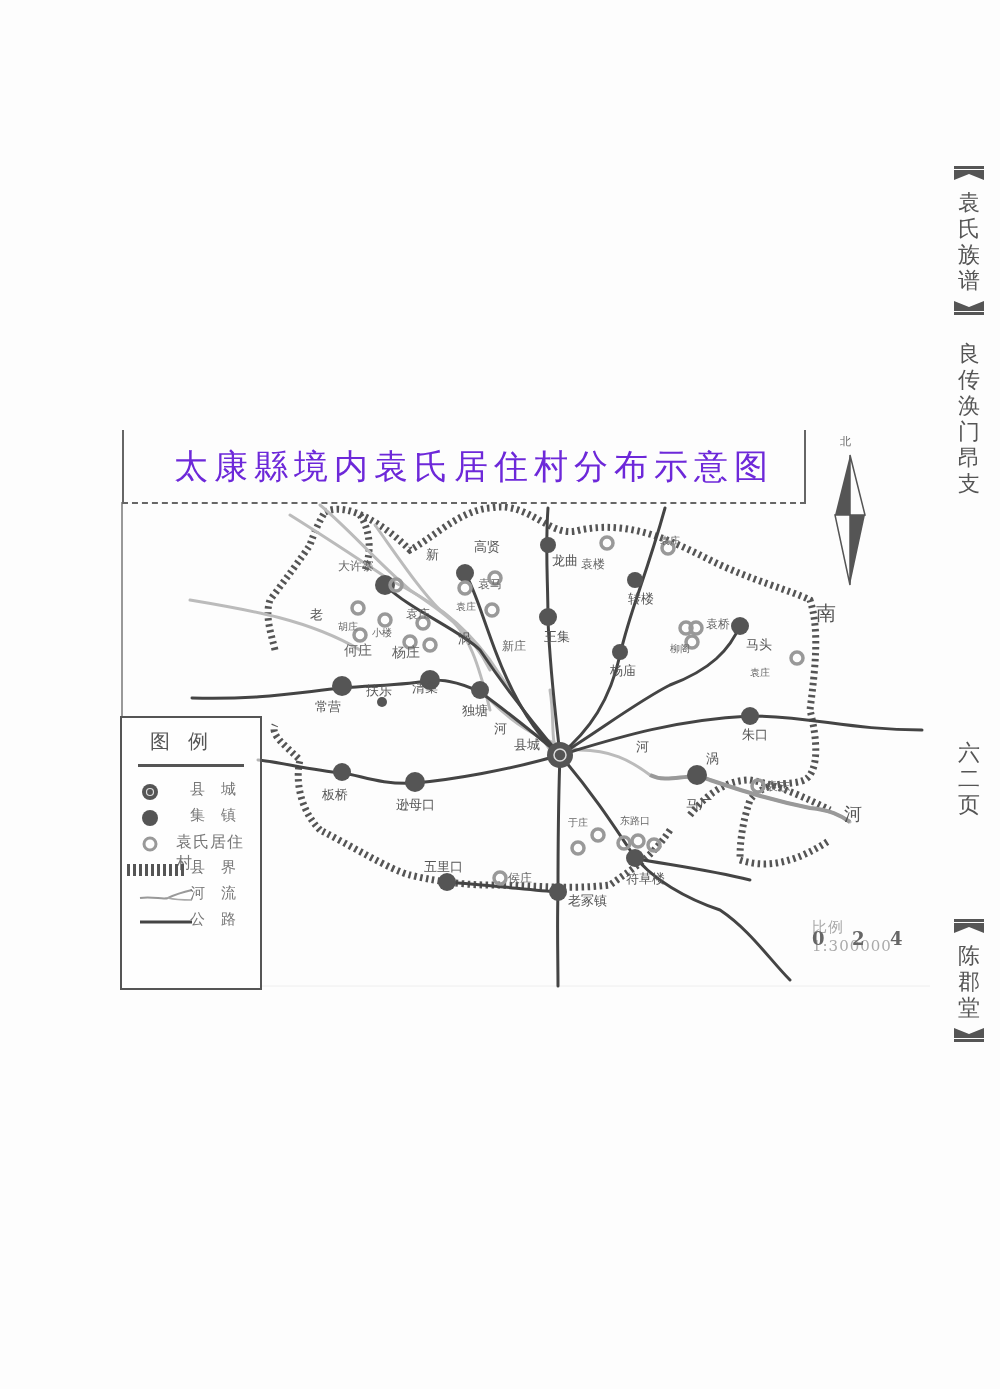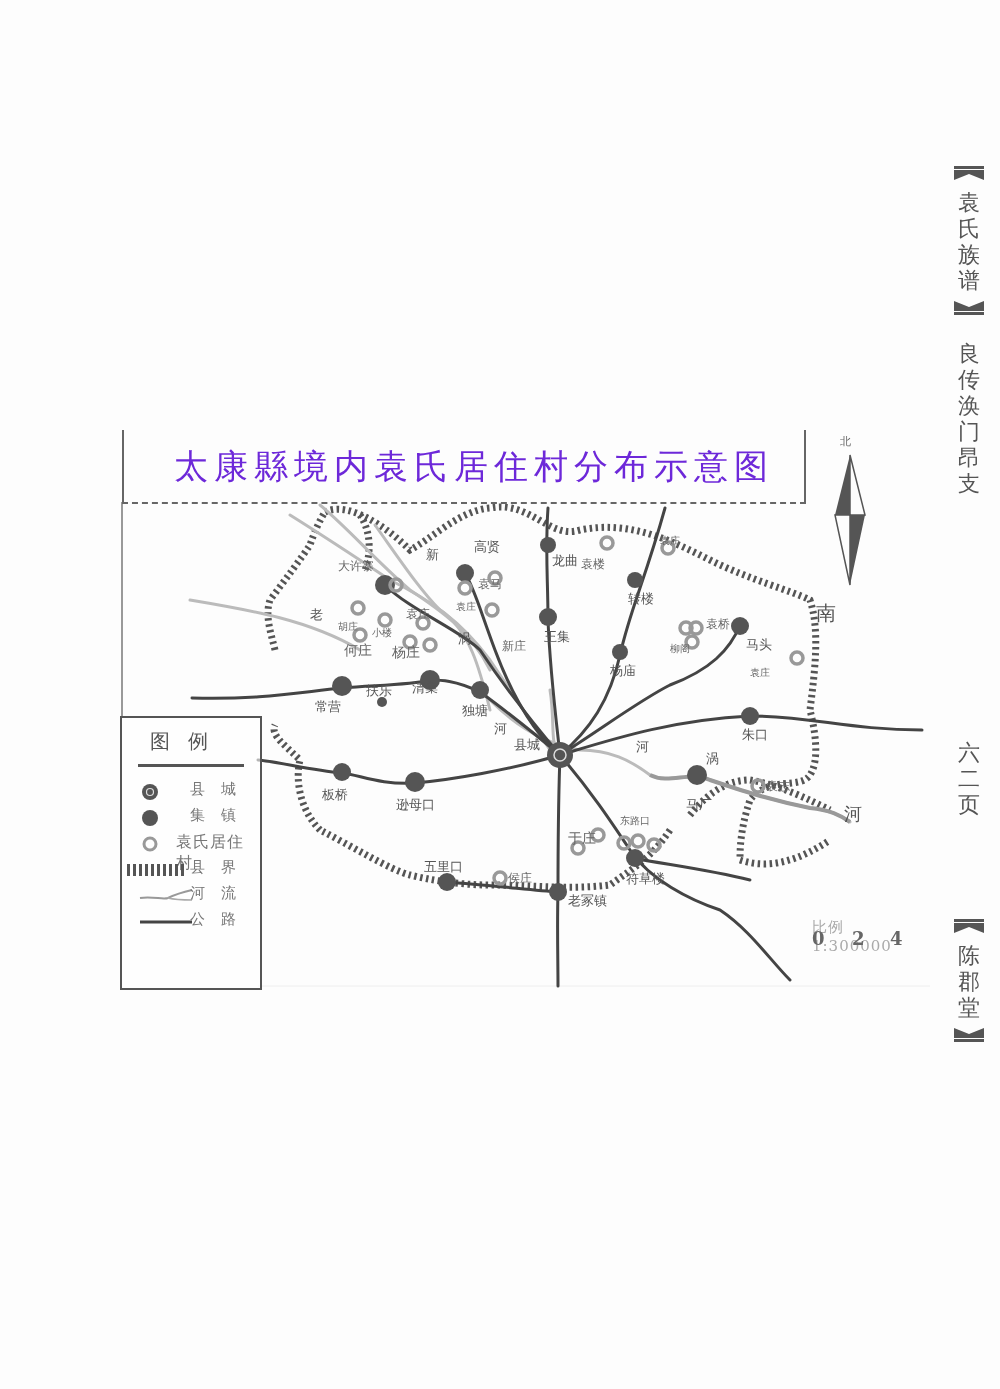--- a/index.html
+++ b/index.html
@@ -220,21 +220,21 @@
   <div class="lbl" style="left:560px;top:212px;font-size:10px;">柳阁</div>
   <div class="lbl" style="left:296px;top:176px;">袁庄</div>
   <div class="lbl" style="left:346px;top:170px;font-size:10px;">袁庄</div>
   <div class="lbl" style="left:234px;top:212px;font-size:14px;">何庄</div>
   <div class="lbl" style="left:228px;top:190px;font-size:10px;">胡庄</div>
   <div class="lbl" style="left:282px;top:214px;font-size:14px;">杨庄</div>
   <div class="lbl" style="left:262px;top:196px;font-size:10px;">小楼</div>
   <div class="lbl" style="left:640px;top:236px;font-size:10px;">袁庄</div>
   <div class="lbl" style="left:398px;top:440px;">侯庄</div>
   <div class="lbl" style="left:510px;top:384px;font-size:10px;">东路口</div>
-  <div class="lbl" style="left:458px;top:400px;font-size:14px;">于庄</div>
+  <div class="lbl" style="left:458px;top:386px;font-size:10px;">于庄</div>
   <div class="lbl" style="left:656px;top:348px;">袁志</div>
 
   <div class="lbl big" style="left:316px;top:116px;">新</div>
   <div class="lbl big" style="left:348px;top:200px;">涡</div>
   <div class="lbl big" style="left:384px;top:290px;">河</div>
   <div class="lbl big" style="left:596px;top:320px;">涡</div>
   <div class="lbl big" style="left:526px;top:308px;">河</div>
   <div class="lbl big" style="left:734px;top:372px;font-size:18px;">河</div>
   <div class="lbl big" style="left:200px;top:176px;">老</div>
 

